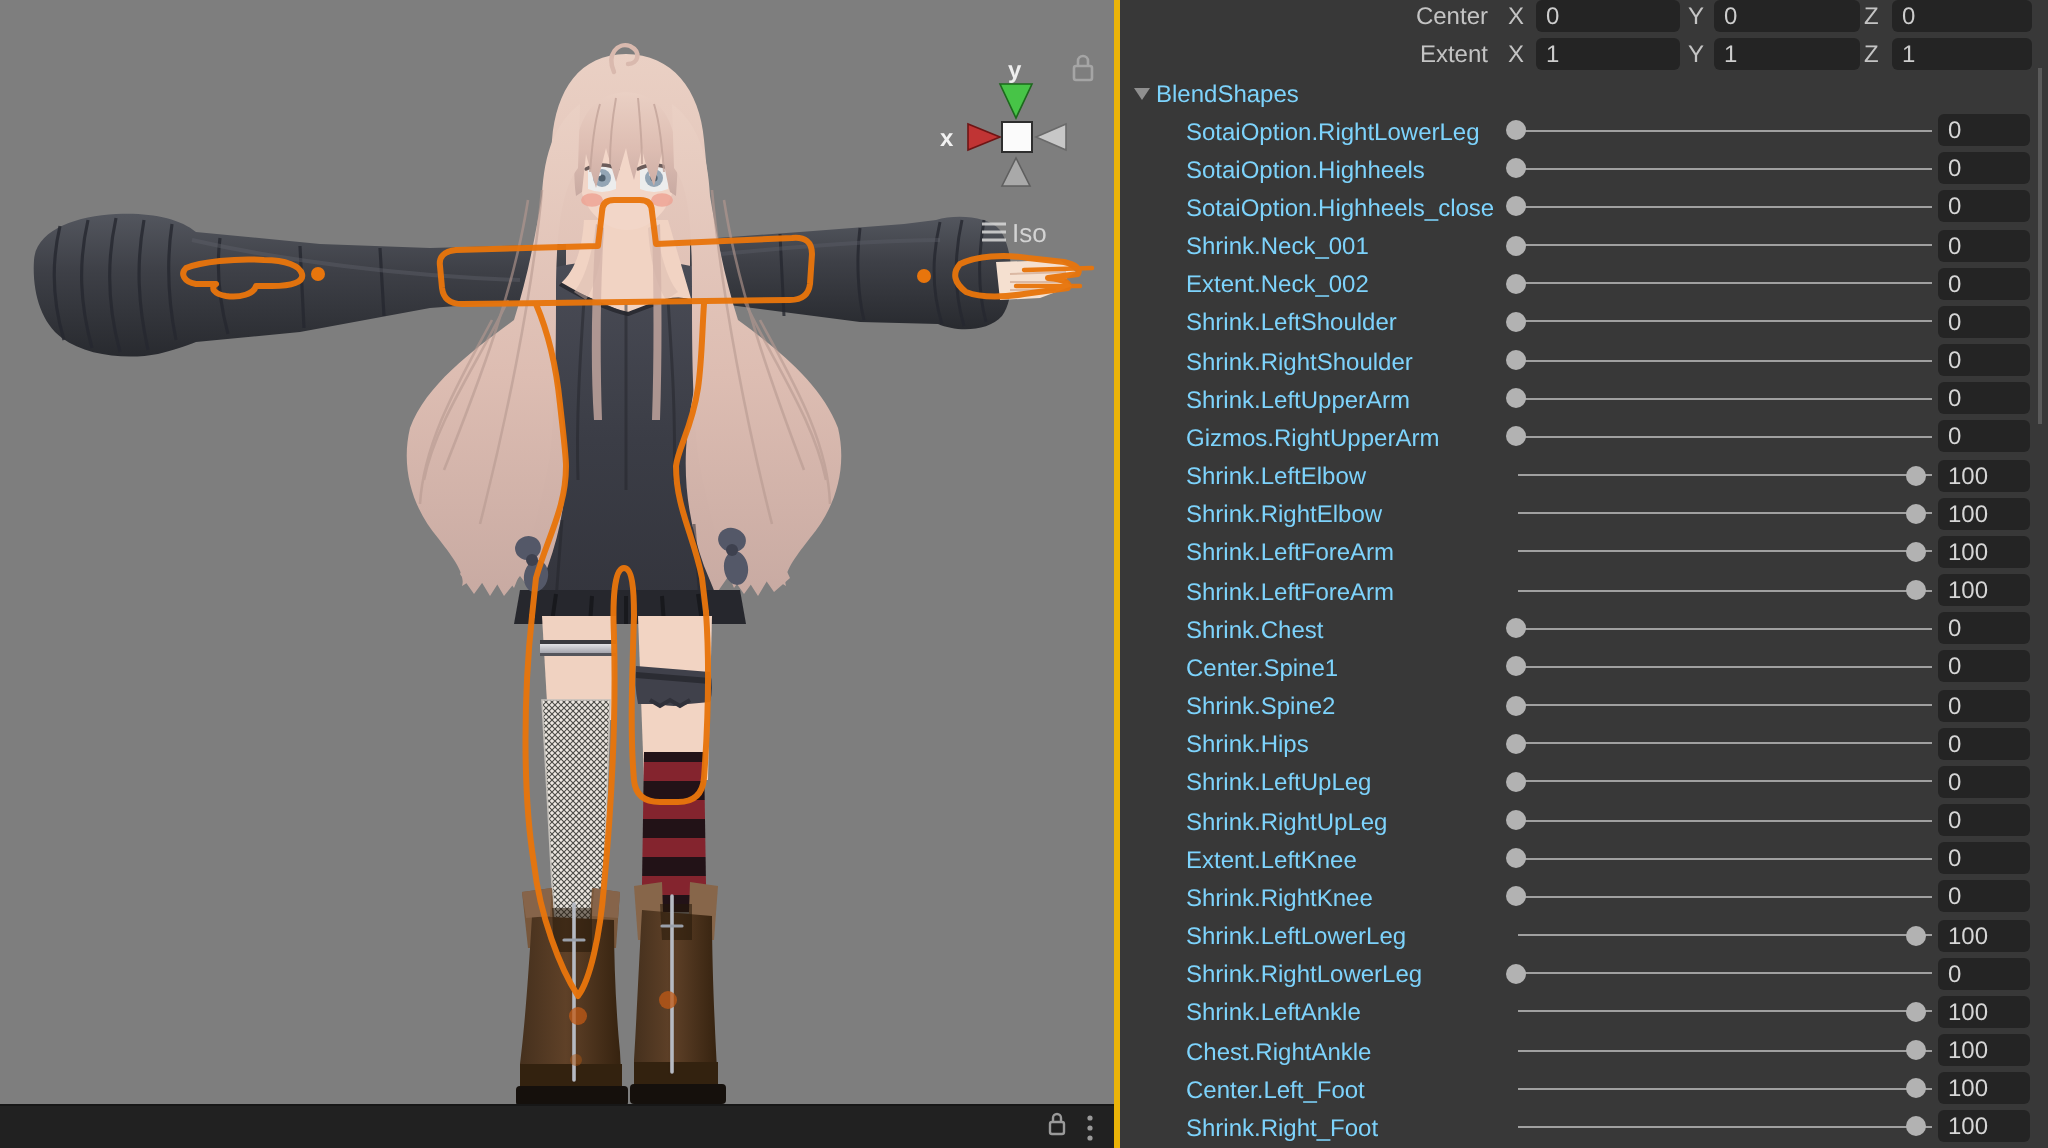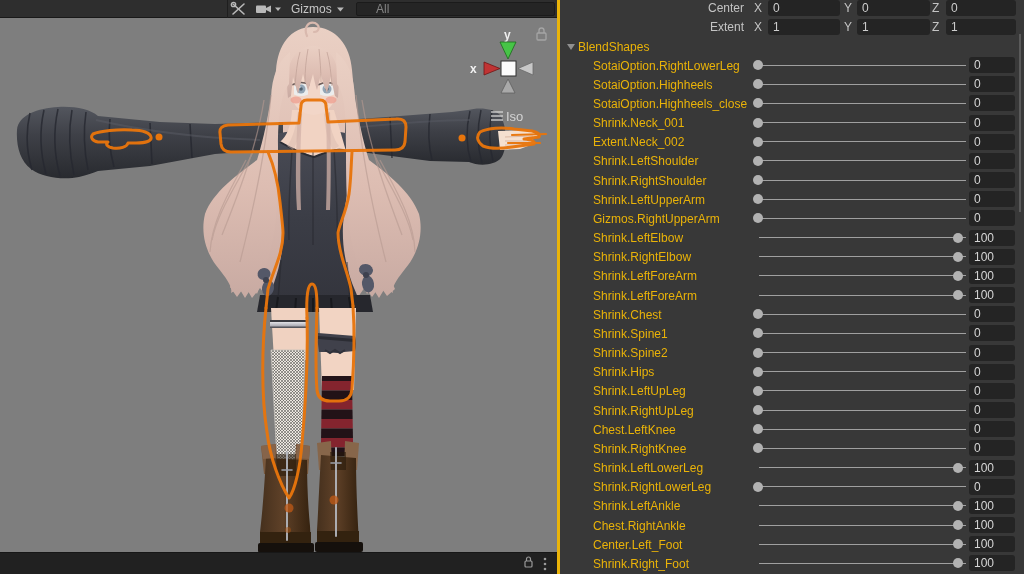--- a/index.html
+++ b/index.html
@@ -7,21 +7,21 @@
   #stage{position:relative;width:1024px;height:574px;overflow:hidden;background:#383838;}
   
   #scene{position:absolute;left:0;top:0;width:557px;height:574px;background:#7e7e7e;overflow:hidden;}
   #toolbar{position:absolute;left:0;top:0;width:557px;height:18px;background:#2e2e2e;border-bottom:1px solid #191919;}
   #botbar{position:absolute;left:0;top:552px;width:557px;height:22px;background:#212121;border-top:1px solid #171717;}
   .tbtext{position:absolute;color:#c6c6c6;font-size:12px;line-height:18px;}
   #searchbox{position:absolute;left:356px;top:2px;width:199px;height:14px;background:#252525;border:1px solid #1b1b1b;border-radius:2px;}
   
   #panel{position:absolute;left:557px;top:0;width:558px;height:574px;background:#383838;border-left:3px solid #eab308;}
   .prow{position:absolute;left:0;width:467px;height:19px;}
-  .plabel{position:absolute;left:33px;top:3px;color:#eab308;font-size:12px;white-space:nowrap;}
+  .plabel{position:absolute;left:33px;top:3px;color:#7dd3fc;font-size:12px;white-space:nowrap;}
   .track{position:absolute;left:199px;top:9px;width:207px;height:1px;background:#a0a0a0;}
   .knob{position:absolute;top:4.5px;width:10px;height:10px;border-radius:50%;background:#b2b2b2;}
   .knob0{left:193px;}
   .knob100{left:393px;}
   .vbox{position:absolute;left:409px;top:1.5px;width:46px;height:16px;background:#242424;border-radius:3px;color:#d6d6d6;font-size:12px;line-height:16px;padding-left:5px;}
   .hlabel{position:absolute;top:2px;color:#c4c4c4;font-size:12px;}
   .hfield{position:absolute;top:1px;height:16px;background:#242424;border-radius:3px;color:#cdcdcd;font-size:12px;line-height:16px;padding-left:5px;}
 </style>
 </head>
 <body>
@@ -239,44 +239,20 @@
         <rect x="537" y="33" width="9" height="7" rx="1" fill="none" stroke="#a5a5a5" stroke-width="1.3"></rect>
         <path d="M539,33 v-2.5 a2.5,2.5 0 0 1 5,0 v2.5" fill="none" stroke="#a5a5a5" stroke-width="1.3"></path>
         <g stroke="#d9d9d9" stroke-width="1.5" opacity="0.85">
           <line x1="491" y1="112" x2="503" y2="112"></line>
           <line x1="491" y1="116" x2="503" y2="116"></line>
           <line x1="491" y1="120" x2="503" y2="120"></line>
         </g>
         <text x="506" y="121" font-size="13" fill="#dddddd" opacity="0.9">Iso</text>
       </g>
     </svg>
-    <div id="toolbar">
-      <div style="position:absolute;left:227px;top:0;width:1px;height:18px;background:#1e1e1e;"></div>
-      <svg width="557" height="18" style="position:absolute;left:0;top:0;">
-
-        <g stroke="#b9b9b9" stroke-width="1.6" stroke-linecap="round">
-          <line x1="233" y1="4" x2="244" y2="14"></line>
-          <line x1="244" y1="4" x2="233" y2="14"></line>
-        </g>
-        <circle cx="233.5" cy="4.5" r="2.2" fill="none" stroke="#b9b9b9" stroke-width="1.3"></circle>
-
-        <rect x="256" y="5.5" width="10" height="7.5" rx="1" fill="#b9b9b9"></rect>
-        <path d="M266 8 l5 -2.5 v7 l-5 -2.5 z" fill="#b9b9b9"></path>
-        <path d="M275 7.5 l3 3.5 3 -3.5 z" fill="#b9b9b9"></path>
-
-        <path d="M337 7.5 l3.4 4 3.4 -4 z" fill="#b9b9b9"></path>
-
-        <circle cx="363" cy="8" r="2.4" fill="none" stroke="#8b8b8b" stroke-width="1.2"></circle>
-        <line x1="364.8" y1="9.8" x2="367" y2="12" stroke="#8b8b8b" stroke-width="1.2"></line>
-        <path d="M368 7 l2.4 2.8 2.4 -2.8 z" fill="#8b8b8b"></path>
-      </svg>
-      <div id="searchbox"></div>
-      <div class="tbtext" style="left:291px;top:0;">Gizmos</div>
-      <div class="tbtext" style="left:376px;top:0;color:#848484;">All</div>
-    </div>
     <div id="botbar">
       <svg width="557" height="22" style="position:absolute;left:0;top:0;">
         <rect x="525" y="8" width="7" height="6" rx="1" fill="none" stroke="#9a9a9a" stroke-width="1.2"></rect>
         <path d="M526.5 8 v-2 a2 2 0 0 1 4 0 v2" fill="none" stroke="#9a9a9a" stroke-width="1.2"></path>
         <circle cx="545" cy="6" r="1.3" fill="#9a9a9a"></circle>
         <circle cx="545" cy="11" r="1.3" fill="#9a9a9a"></circle>
         <circle cx="545" cy="16" r="1.3" fill="#9a9a9a"></circle>
       </svg>
     </div>
   </div>
@@ -381,21 +357,21 @@
         <div class="knob knob100"></div>
       <div class="vbox">100</div>
     </div>
     <div class="prow" style="top:304.7px;">
       <div class="plabel">Shrink.Chest</div>
       <div class="track"></div>
         <div class="knob knob0"></div>
       <div class="vbox">0</div>
     </div>
     <div class="prow" style="top:323.9px;">
-      <div class="plabel">Shrink.Spine1</div>
+      <div class="plabel">Center.Spine1</div>
       <div class="track"></div>
         <div class="knob knob0"></div>
       <div class="vbox">0</div>
     </div>
     <div class="prow" style="top:343.1px;">
       <div class="plabel">Shrink.Spine2</div>
       <div class="track"></div>
         <div class="knob knob0"></div>
       <div class="vbox">0</div>
     </div>
@@ -411,21 +387,21 @@
         <div class="knob knob0"></div>
       <div class="vbox">0</div>
     </div>
     <div class="prow" style="top:400.6px;">
       <div class="plabel">Shrink.RightUpLeg</div>
       <div class="track"></div>
         <div class="knob knob0"></div>
       <div class="vbox">0</div>
     </div>
     <div class="prow" style="top:419.7px;">
-      <div class="plabel">Chest.LeftKnee</div>
+      <div class="plabel">Extent.LeftKnee</div>
       <div class="track"></div>
         <div class="knob knob0"></div>
       <div class="vbox">0</div>
     </div>
     <div class="prow" style="top:438.9px;">
       <div class="plabel">Shrink.RightKnee</div>
       <div class="track"></div>
         <div class="knob knob0"></div>
       <div class="vbox">0</div>
     </div>

